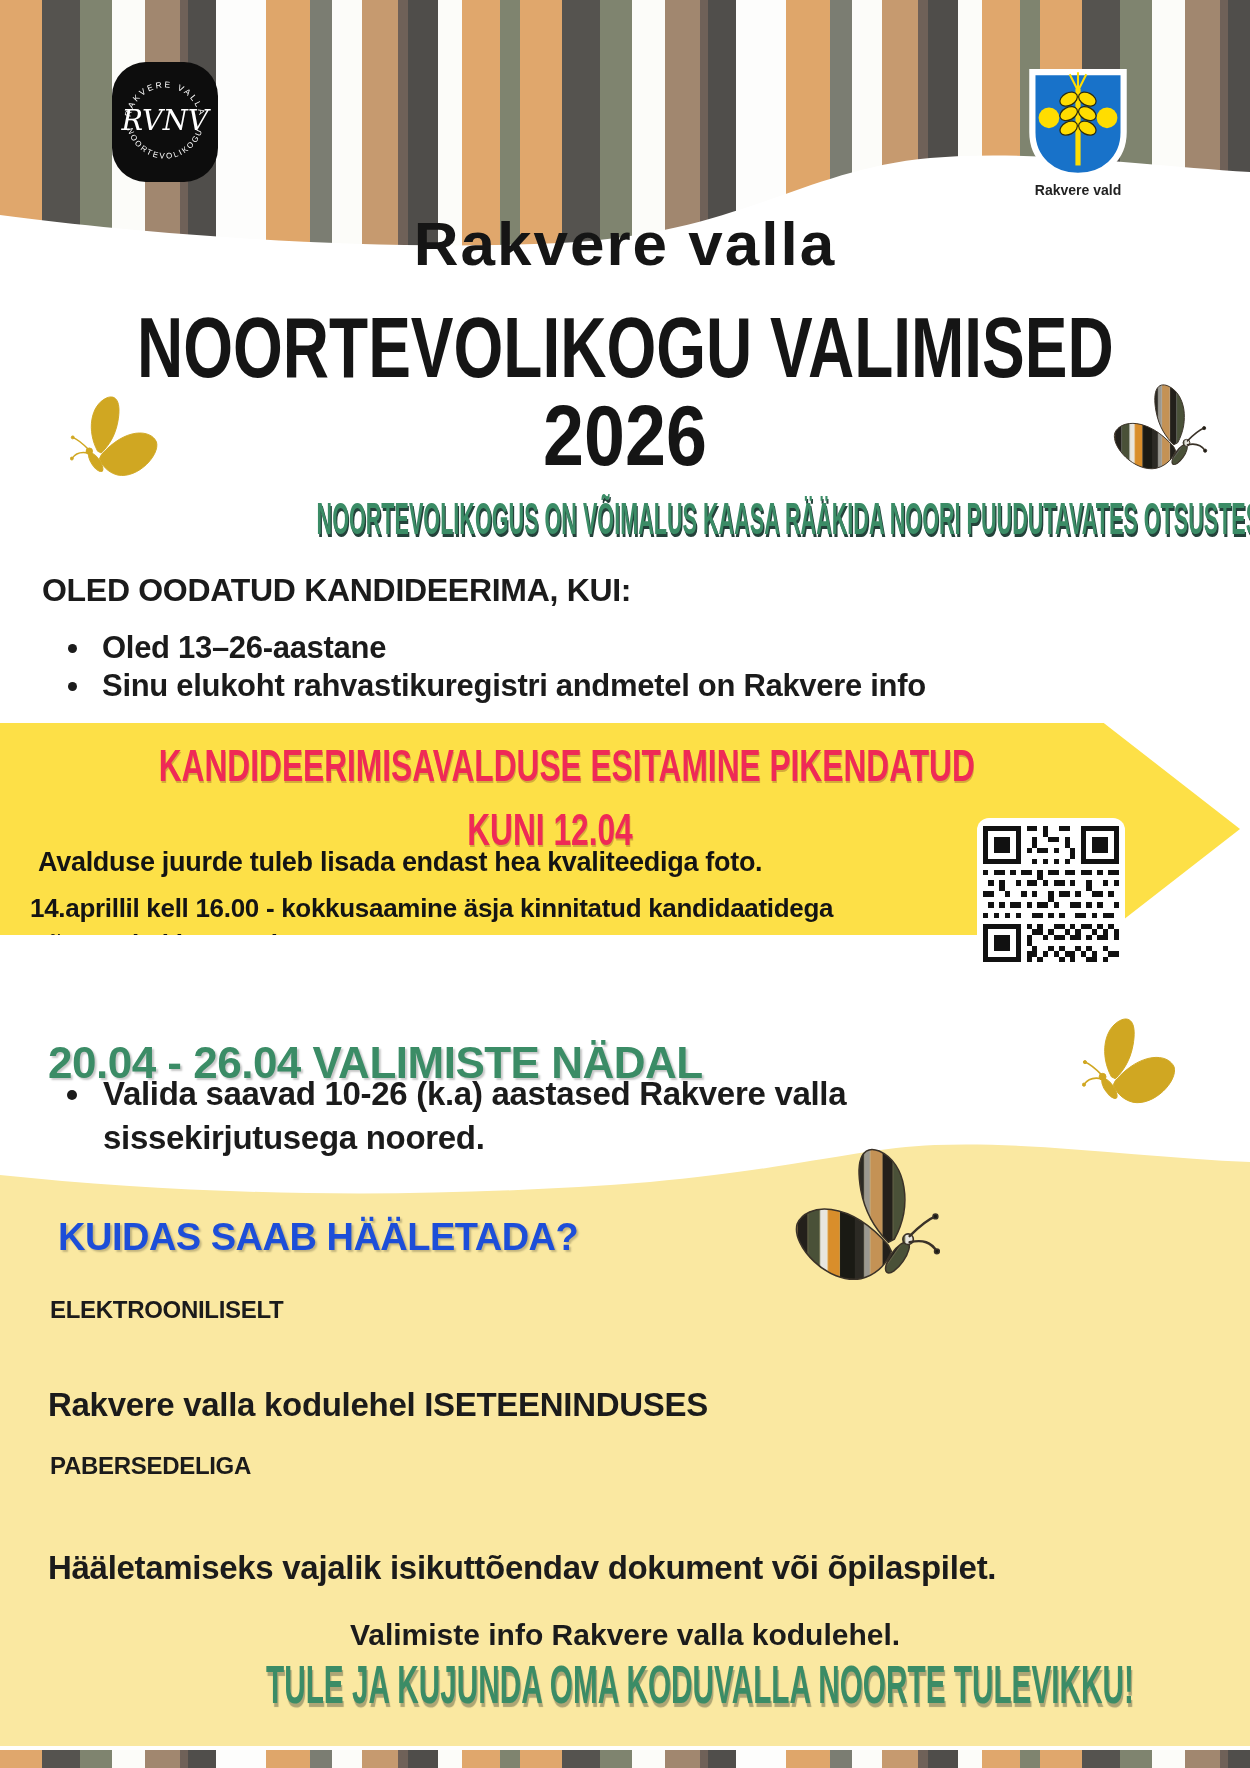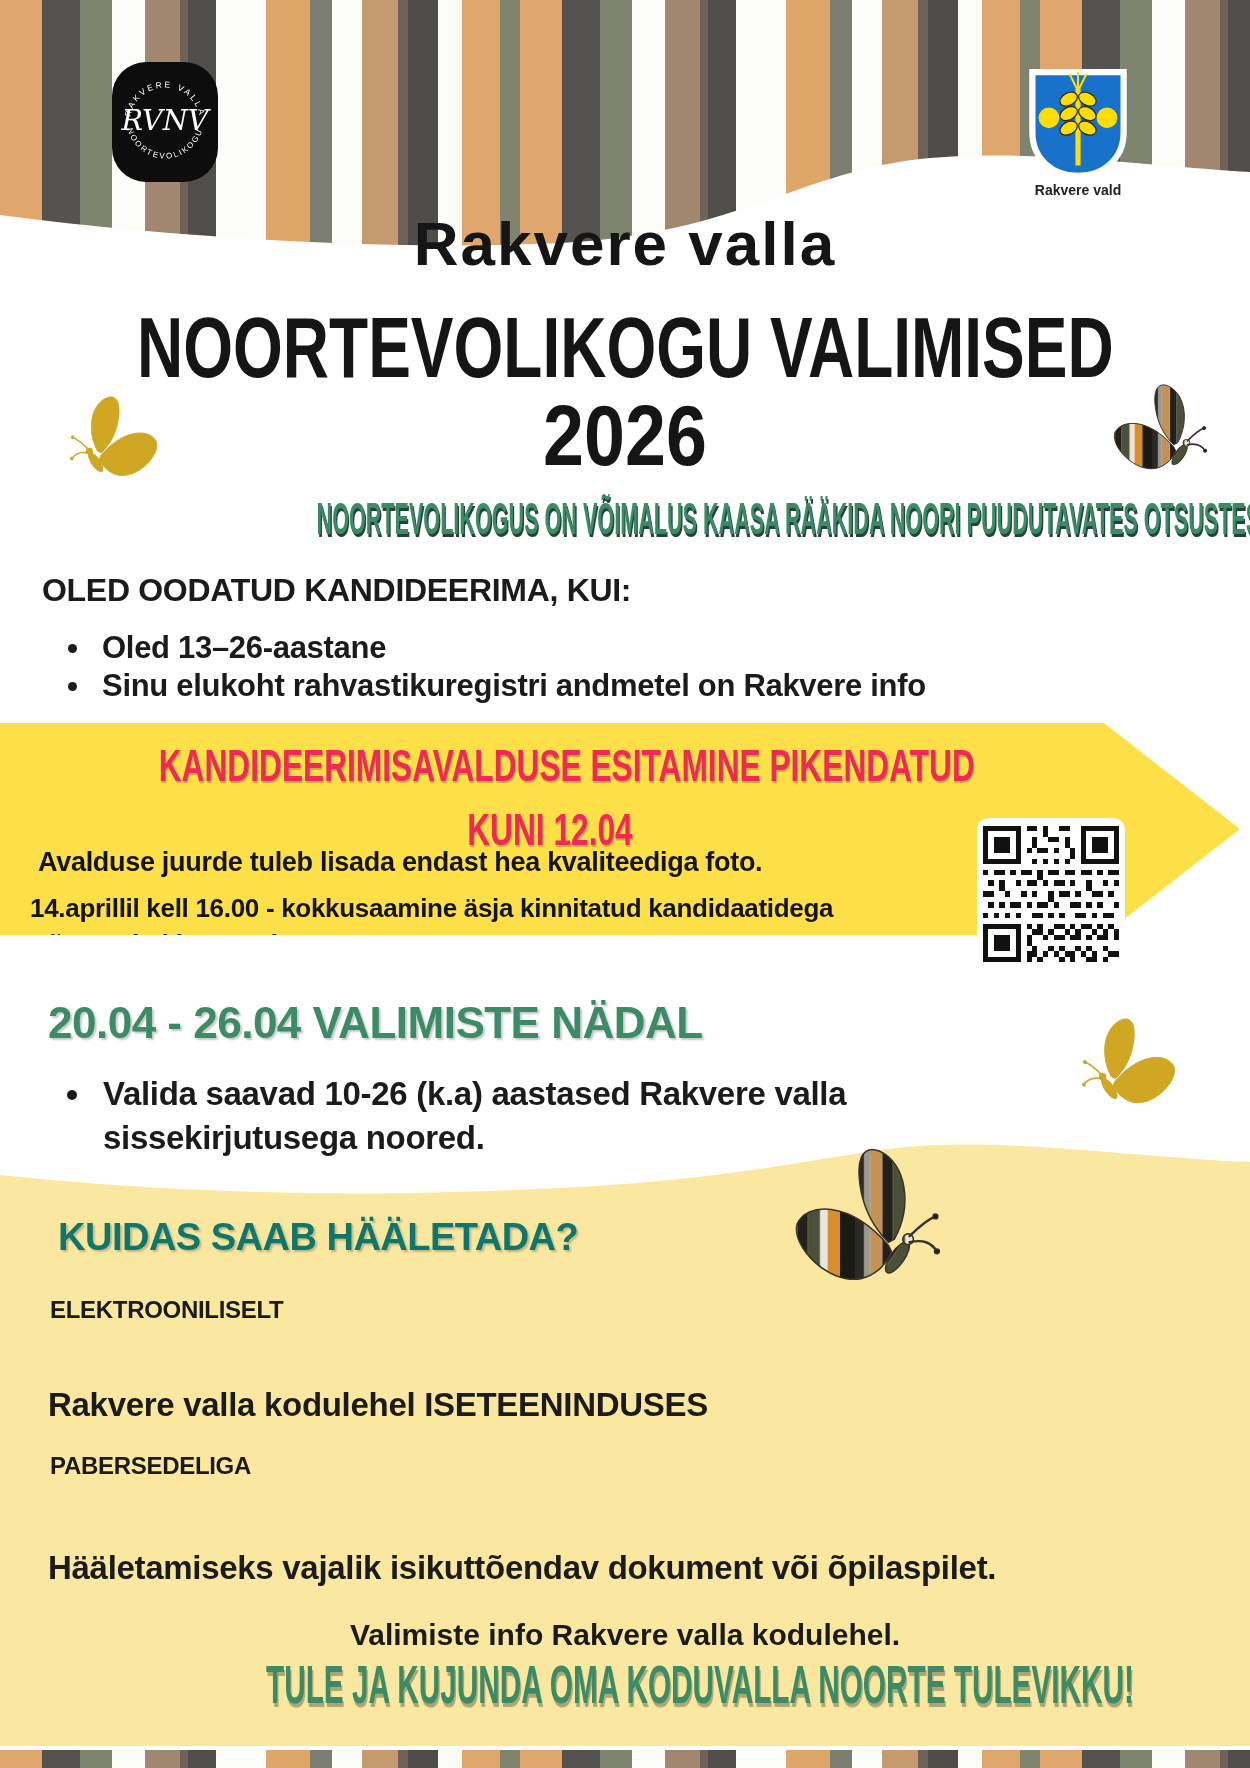--- a/index.html
+++ b/index.html
@@ -19,22 +19,22 @@
   .bullet-line{font-size:31px;font-weight:bold;letter-spacing:-0.3px;}
   .dot{position:absolute;width:9px;height:9px;border-radius:50%;background:#1b1b1b;}
 
   .banner{left:0;top:723px;width:1250px;height:212px;background:#fde047;
           clip-path:polygon(0 0,88.3% 0,99.2% 50%,88.3% 100%,0 100%);}
   .banner-red{left:0;top:0;width:1100px;text-align:center;}
   .banner-red .squash{font-size:44px;font-weight:bold;color:#ef2a56;transform:scale(0.72,1.0);transform-origin:center top;text-shadow:1px 2px 0 rgba(90,10,25,0.25);}
   .banner-note{font-size:27px;font-weight:bold;letter-spacing:-0.3px;color:#141414;}
   .qr-box{left:977px;top:818px;width:148px;height:152px;background:#fff;border-radius:12px;padding:6px;box-sizing:border-box;}
 
-  .h-green{font-size:44px;font-weight:bold;color:#3b8c66;letter-spacing:-0.5px;text-shadow:2px 2px 2px rgba(0,0,0,0.22);}
-  .h-green2{font-size:38px;font-weight:bold;color:#0f766e;letter-spacing:-0.5px;text-shadow:2px 2px 2px rgba(0,0,0,0.22);}
+  .h-green{font-size:44px;font-weight:bold;color:#3b8c66;letter-spacing:-0.5px;text-shadow:2px 2px 2px rgba(0,0,0,0.22);margin-top:40px;}
+  .h-green2{font-size:38px;font-weight:bold;color:#1d4ed8;letter-spacing:-0.5px;text-shadow:2px 2px 2px rgba(0,0,0,0.22);}
   .bullet2-line{font-size:33px;font-weight:bold;letter-spacing:-0.3px;line-height:44px;}
   .sub-label{font-size:24px;font-weight:bold;letter-spacing:-0.3px;}
   .para{font-size:33px;font-weight:bold;letter-spacing:-0.3px;line-height:37px;margin-top:42px;}
   .info-line{font-size:30px;font-weight:bold;}
   .cta .squash{font-size:48px;font-weight:bold;color:#3b8c66;transform:scale(0.62,1.12);transform-origin:center top;text-shadow:2px 3px 1px rgba(30,40,35,0.35);}
   svg{display:block;}
 </style>
 </head>
 <body>
 

